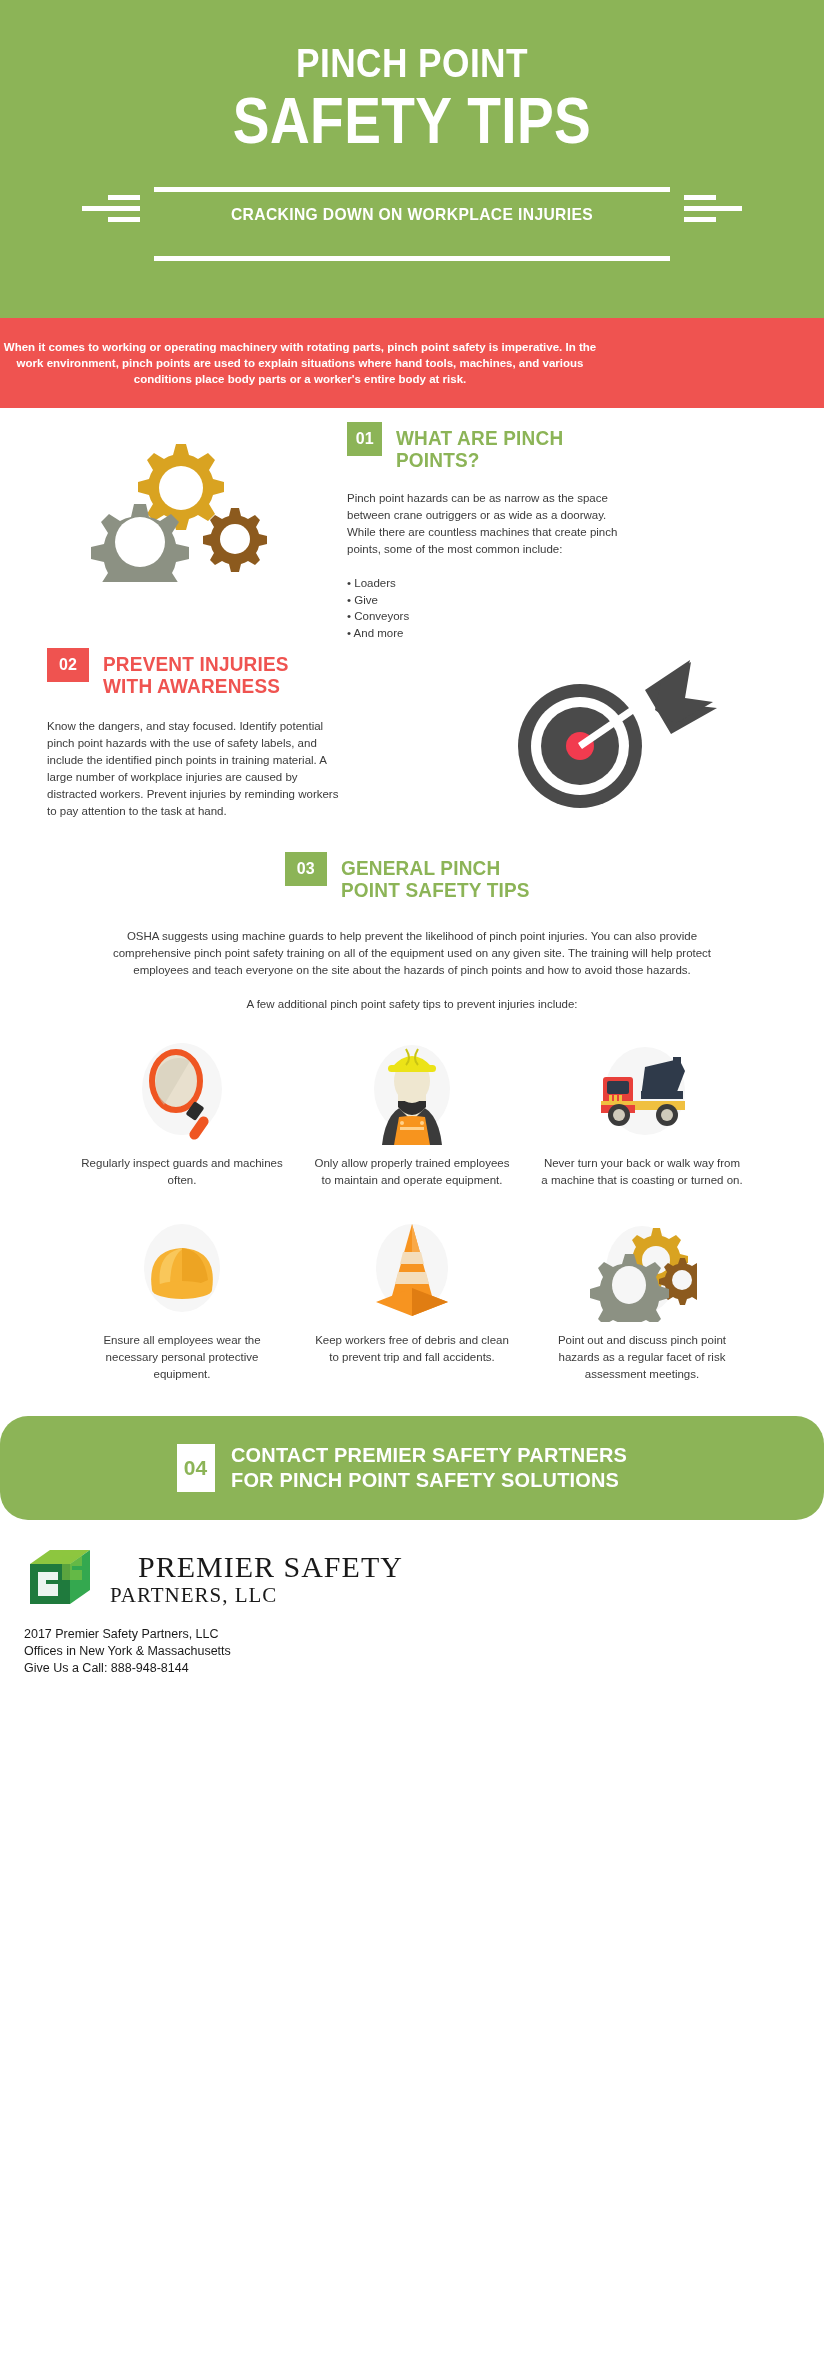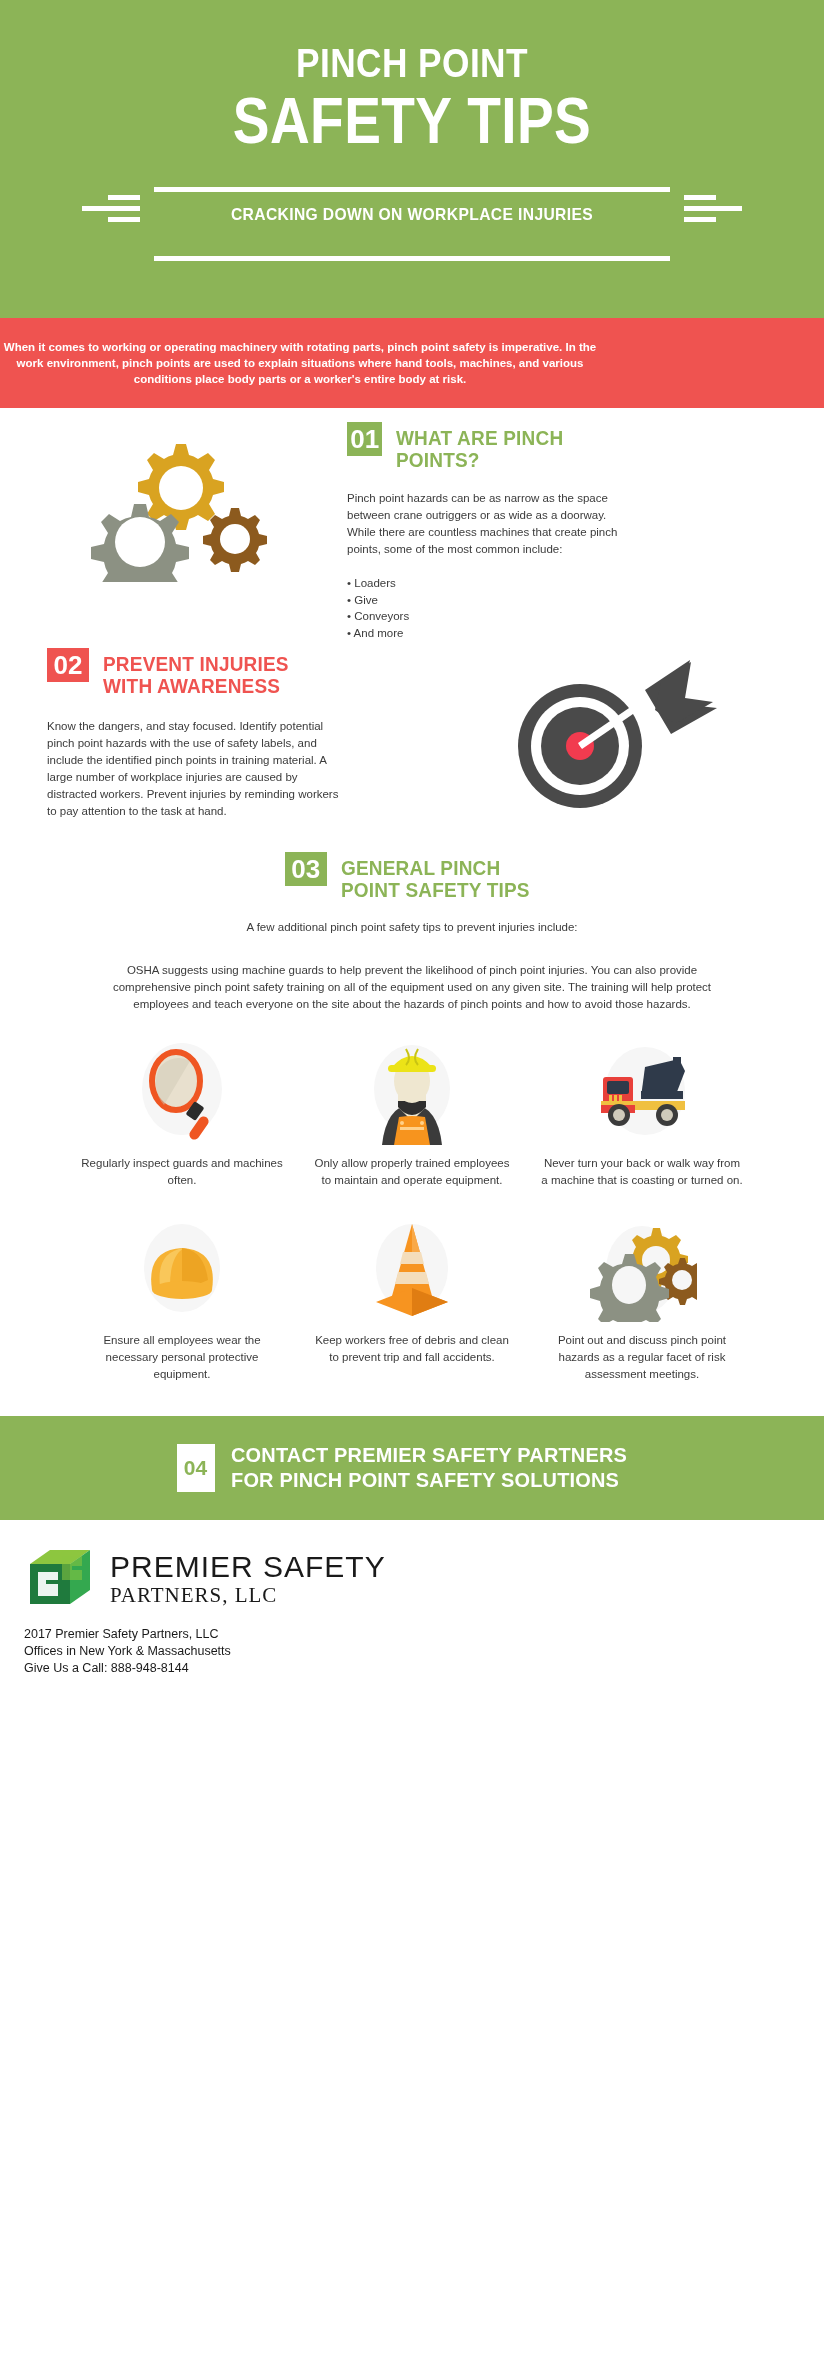--- a/index.html
+++ b/index.html
@@ -113,21 +113,21 @@
   .sec {
     position: relative;
   }
   .num-badge {
     display: inline-block;
     width: 42px;
     height: 34px;
     line-height: 34px;
     text-align: center;
     color: #ffffff;
-    font-size: 26px;
+    font-size: 16px;
     font-weight: bold;
     vertical-align: top;
   }
   .num-badge.green { background: #8cb457; }
   .num-badge.red   { background: #ef5350; }
   .sec-head {
     display: flex;
     align-items: flex-start;
     gap: 14px;
   }
@@ -200,20 +200,21 @@
 
   
   .cta {
     background: #8cb457;
     height: 104px;
     margin-top: 34px;
     display: flex;
     align-items: center;
     justify-content: center;
     gap: 16px;
+    border-radius: 28px;
   }
   .cta .badge {
     width: 38px;
     height: 48px;
     background: #ffffff;
     color: #8cb457;
     font-size: 21px;
     font-weight: bold;
     display: flex;
     align-items: center;
@@ -227,24 +228,25 @@
     letter-spacing: 0.2px;
     transform: scaleX(0.95);
     transform-origin: left center;
   }
 
   
   .footer { padding: 26px 0 0 24px; }
   .logo-row { display: flex; align-items: center; gap: 14px; }
   .logo-text { line-height: 1.0; }
   .logo-text .l1 {
-    font-family: Liberation Sans, sans-serif;
+    font-family: Liberation Serif, serif;
     font-size: 30px;
     letter-spacing: 1px;
     color: #1a1a1a;
+    margin-left: 28px;
   }
   .logo-text .l2 {
     font-family: "Liberation Serif", serif;
     font-size: 21px;
     letter-spacing: 1px;
     color: #1a1a1a;
     margin-top: 3px;
   }
   .footer-lines {
     margin-top: 14px;
@@ -340,22 +342,22 @@
   </div>
 
   <div class="sec sec3">
     <div class="sec-head">
       <span class="num-badge green">03</span>
       <span class="sec-title green">
         <span>GENERAL PINCH</span><br>
         <span>POINT SAFETY TIPS</span>
       </span>
     </div>
+    <p class="body-txt center para">OSHA suggests using machine guards to help prevent the likelihood of pinch point injuries. You can also provide comprehensive pinch point safety training on all of the equipment used on any given site. The training will help protect employees and teach everyone on the site about the hazards of pinch points and how to avoid those hazards.</p>
     <p class="body-txt center para2">A few additional pinch point safety tips to prevent injuries include:</p>
-    <p class="body-txt center para">OSHA suggests using machine guards to help prevent the likelihood of pinch point injuries. You can also provide comprehensive pinch point safety training on all of the equipment used on any given site. The training will help protect employees and teach everyone on the site about the hazards of pinch points and how to avoid those hazards.</p>
 
     <div class="tips">
 
       <div class="tip">
         <div class="art">
           <svg width="100" height="104" viewBox="0 0 100 104">
             <ellipse cx="50" cy="48" rx="40" ry="46" fill="#f6f6f6"></ellipse>
             <ellipse cx="44" cy="40" rx="24" ry="29" fill="#e8e0ce" stroke="#ef5622" stroke-width="6"></ellipse>
             <path d="M28 26 a26 30 0 0 1 30 -6 l-26 44 a26 30 0 0 1 -4 -38z" fill="#cfc9b6" opacity="0.5"></path>
             <rect x="57" y="62" width="12" height="16" rx="2" fill="#2b2b2b" transform="rotate(35 63 70)"></rect>

